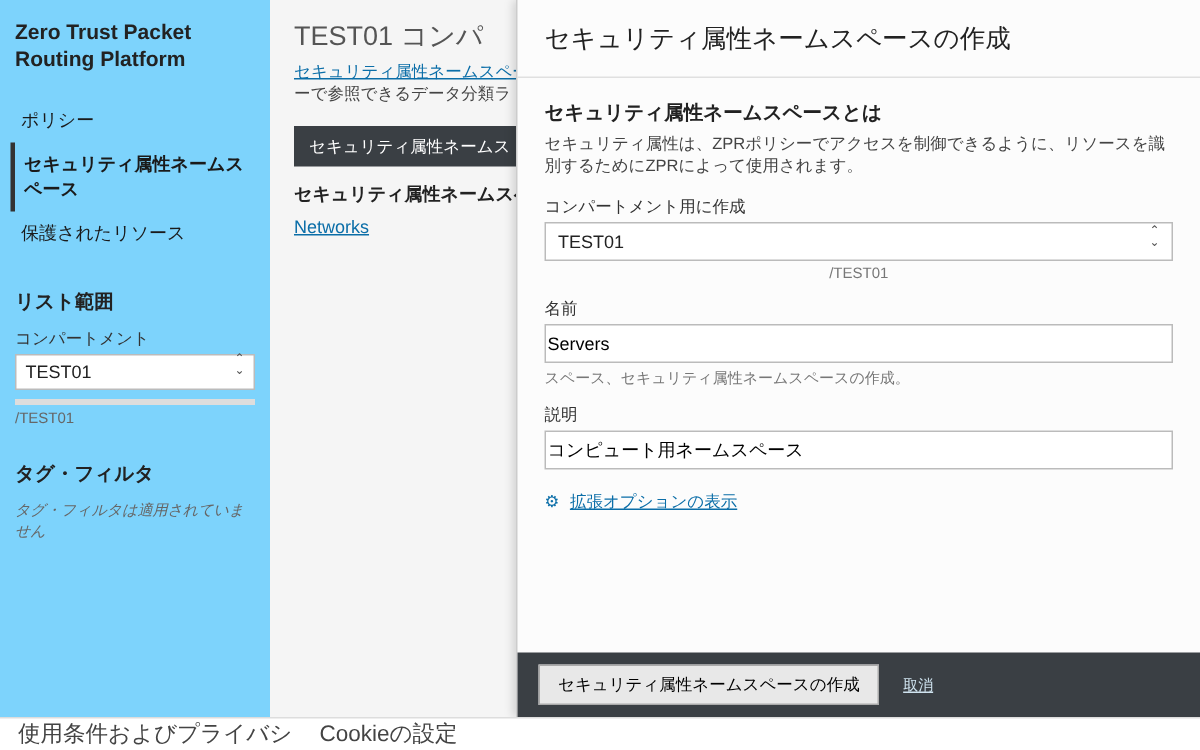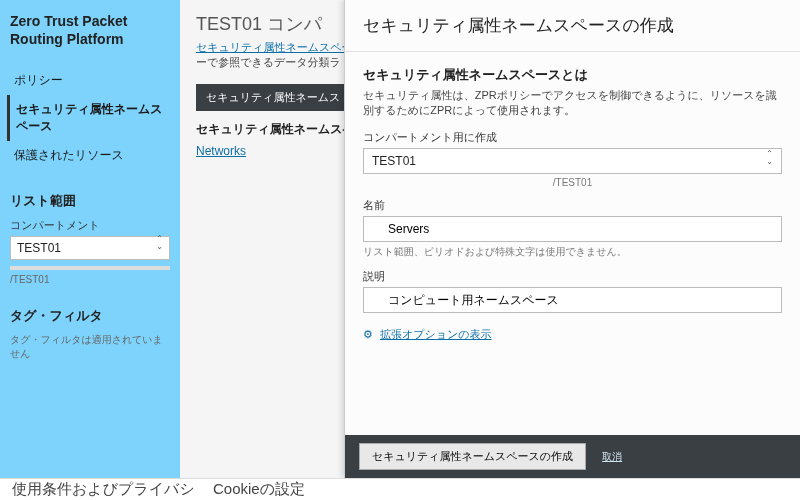--- a/index.html
+++ b/index.html
@@ -11,34 +11,34 @@
 .nav-item.active { border-left: 3px solid #333; font-weight: 600; padding-left: 6px; margin-left: -3px; }
 .side-section { margin-top: 22px; }
 .side-heading { font-size: 13px; font-weight: 600; margin-bottom: 8px; }
 .side-label { font-size: 11px; color: #333; margin-bottom: 3px; }
 .select { width: 100%; border: 1px solid #bbb; background: #fff; padding: 4px 6px; font-size: 12px; position: relative; }
 .select::after { content: "⌃\A⌄"; white-space: pre; position: absolute; right: 6px; top: -2px; font-size: 8px; line-height: 8px; color: #555; }
 .graybar { background: #ddd; height: 4px; margin-top: 6px; }
 .crumb-mini { font-size: 10px; color: #666; margin-top: 4px; }
 .tagfilter-row { display: flex; justify-content: space-between; align-items: flex-end; gap: 34px; }
 .link { color: #0b6ea8; text-decoration: underline; cursor: pointer; }
-.tiny { font-size: 10px; color: #666; }
+.tiny { font-size: 10px; color: #666; font-style: italic; }
 .main { flex: 1; padding: 12px 16px; background: #f5f5f5; }
 .page-title { font-size: 18px; font-weight: 500; color: #555; margin-bottom: 4px; }
 .desc-row { font-size: 11px; color: #444; margin-bottom: 14px; }
 .tabbar { background: #3a3f44; color: #fff; padding: 6px 10px; font-size: 11px; }
 .subhead { font-size: 12px; font-weight: 600; margin: 10px 0 6px; }
 
 .panel { position: absolute; top: 0; right: 0; width: 456px; height: 478px; background: #fcfcfc; border-left: 1px solid #ccc; box-shadow: -2px 0 6px rgba(0,0,0,0.15); display: flex; flex-direction: column; }
 .panel-header { padding: 14px 18px; font-size: 17px; font-weight: 500; border-bottom: 1px solid #e0e0e0; }
 .panel-body { padding: 14px 18px; flex: 1; overflow: auto; }
 .panel-body h3 { font-size: 13px; font-weight: 600; margin-bottom: 4px; }
 .panel-body p { font-size: 11px; color: #444; margin-bottom: 12px; }
 .form-label { font-size: 11px; color: #333; margin: 10px 0 3px; }
-.form-input { width: 100%; border: 1px solid #bbb; background: #fff; padding: 5px 24px; font-size: 12px; }
+.form-input { width: 100%; border: 1px solid #bbb; background: #fff; padding: 5px 1px; font-size: 12px; }
 .form-select { width: 100%; border: 1px solid #bbb; background: #fff; padding: 5px 8px; font-size: 12px; position: relative; }
 .form-select::after { content: "⌃\A⌄"; white-space: pre; position: absolute; right: 8px; top: 1px; font-size: 8px; line-height: 8px; color: #555; }
 .hint { font-size: 10px; color: #777; margin-top: 3px; }
 .center-hint { text-align: center; }
 .adv { margin-top: 14px; font-size: 11px; }
 .adv .icon { color: #0b6ea8; margin-right: 4px; }
 .panel-footer { background: #3a3f44; padding: 8px 14px; display: flex; align-items: center; gap: 16px; }
 .btn-primary { background: #e8e8e8; border: 1px solid #aaa; padding: 5px 12px; font-size: 11px; cursor: pointer; }
 .btn-cancel { color: #cfe3ef; text-decoration: underline; font-size: 10px; cursor: pointer; }
 
@@ -89,21 +89,21 @@
   <div class="panel-body">
     <h3>セキュリティ属性ネームスペースとは</h3>
     <p>セキュリティ属性は、ZPRポリシーでアクセスを制御できるように、リソースを識別するためにZPRによって使用されます。</p>
 
     <div class="form-label">コンパートメント用に作成</div>
     <div class="form-select"><span>TEST01</span></div>
     <div class="hint center-hint">/TEST01</div>
 
     <div class="form-label">名前</div>
     <input class="form-input" value="Servers" style="">
-    <div class="hint">リスト範囲、ピリオドおよび特殊文字は使用できません。</div>
+    <div class="hint">スペース、セキュリティ属性ネームスペースの作成。</div>
 
     <div class="form-label">説明</div>
     <input class="form-input" value="コンピュート用ネームスペース" style="">
 
     <div class="adv">
       <span class="icon">⚙</span>
       <span class="link">拡張オプションの表示</span>
     </div>
   </div>
   <div class="panel-footer">

